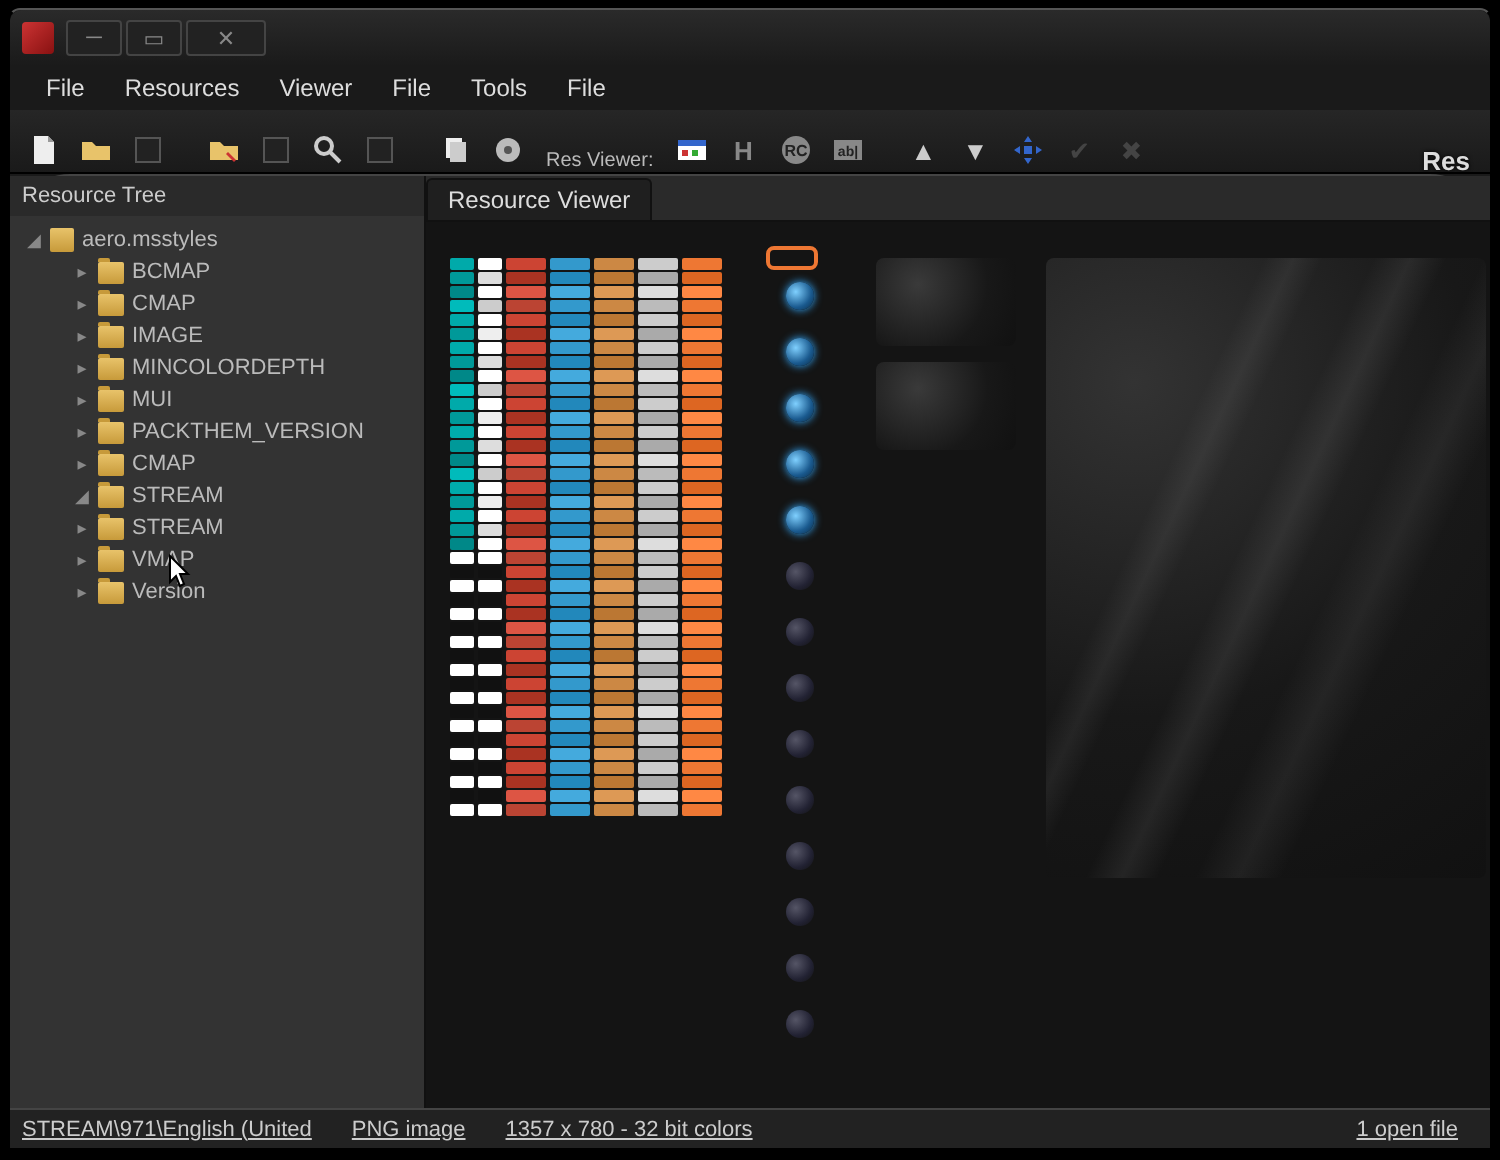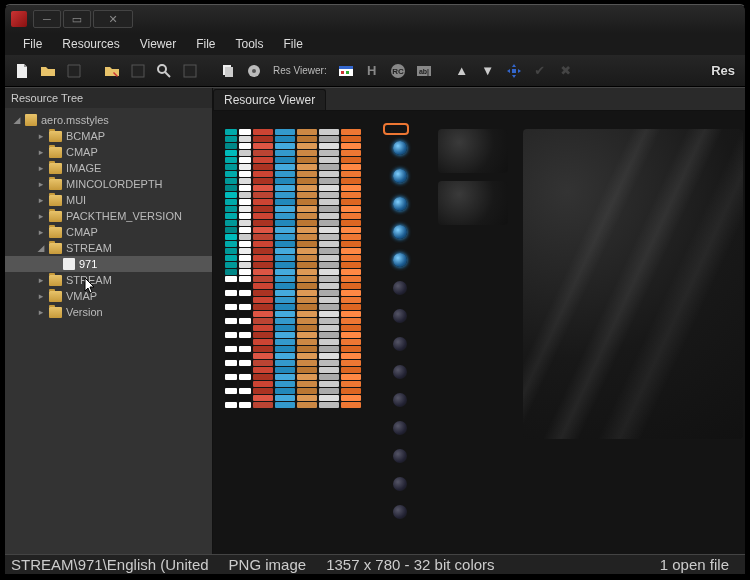--- a/index.html
+++ b/index.html
@@ -29,37 +29,37 @@
   }
   .winbtn.close { width: 40px; }
   
   .menubar {
     height: 22px; display: flex; align-items: center; padding: 0 10px; gap: 4px;
     background: #1a1a1a;
   }
   .menuitem { color: #ddd; font-size: 12px; padding: 2px 8px; cursor: default; }
   
   .toolbar {
-    height: 32px; display: flex; align-items: center; padding: 0 6px; gap: 4px;
+    height: 32px; display: flex; align-items: flex-end; padding: 0 6px; gap: 4px;
     background: linear-gradient(#262626,#1a1a1a); border-bottom: 1px solid #000;
   }
   .tbtn {
     width: 22px; height: 22px; display:flex;align-items:center;justify-content:center;
     color:#ccc; font-size:13px;
   }
   .tbtn svg { width:16px; height:16px; }
   .tsep { width:8px; }
   .resv-label { color:#bbb; font-size:10px; margin: 0 4px; }
   .res-logo {
     margin-left:auto; color:#c33; font-weight:bold; font-size:14px;
     text-shadow:0 0 2px #000; padding-right:4px;
   }
   .res-logo .top { color:#ddd; font-size:13px; display:block; line-height:10px;}
   
-  .main { flex:1; display:flex; min-height:0; background:#000000; border-top:1px solid #444;}
+  .main { flex:1; display:flex; min-height:0; background:#000000; border-top:1px solid #444;border-radius:30px;}
   .sidebar {
     width: 208px; background:#333; display:flex; flex-direction:column;
     border-right:1px solid #111;
   }
   .sidebar-header {
     color:#ccc; font-size:11px; padding:4px 6px; background:#2a2a2a;
   }
   .tree { flex:1; overflow:auto; padding:4px 0; font-size:11px; color:#bbb; }
   .tree-row { display:flex; align-items:center; height:16px; padding-left:6px; white-space:nowrap;}
   .tw { width:12px; text-align:center; color:#888; font-size:9px;}
@@ -106,21 +106,21 @@
       linear-gradient(115deg, rgba(255,255,255,0) 45%, rgba(255,255,255,0.07) 50%, rgba(255,255,255,0) 55%),
       linear-gradient(115deg, rgba(255,255,255,0) 60%, rgba(255,255,255,0.06) 66%, rgba(255,255,255,0) 72%),
       radial-gradient(circle at 20% 20%, #333, #181818 55%, #111);
     border-radius:4px;
   }
   .small-prev { position:absolute; width:70px; height:44px; border-radius:4px;
     background: radial-gradient(circle at 30% 30%, #3a3a3a, #181818 60%, #111);}
   
   .status {
     height:20px; display:flex; align-items:center; background:#222;
-    border-top:1px solid #444; color:#ccc; font-size:15px; padding:0 6px;
+    border-top:1px solid #444; color:#ccc; font-size:11px; padding:0 6px;text-decoration:underline;
   }
   .status .cell { padding:0 10px; white-space:nowrap;}
   .status .cell:first-child{padding-left:0;}
   .status .spacer{flex:1;}
 </style>
 </head>
 <body>
 
 <div class="window">
 
@@ -277,24 +277,20 @@
             </div>
             <div class="tree-row" style="padding-left: 30px;">
               <span class="tw">▸</span>
               <span class="folder-icon"></span>
               <span class="label">CMAP</span>
             </div>
             <div class="tree-row" style="padding-left: 30px;">
               <span class="tw">◢</span>
               <span class="folder-icon"></span>
               <span class="label">STREAM</span>
-            </div>
-            <div class="tree-row selected" style="padding-left: 56px;">
-              <span class="file-icon"></span>
-              <span class="label">971</span>
             </div>
             <div class="tree-row" style="padding-left: 30px;">
               <span class="tw">▸</span>
               <span class="folder-icon"></span>
               <span class="label">STREAM</span>
             </div>
             <div class="tree-row" style="padding-left: 30px;">
               <span class="tw">▸</span>
               <span class="folder-icon"></span>
               <span class="label">VMAP</span>

